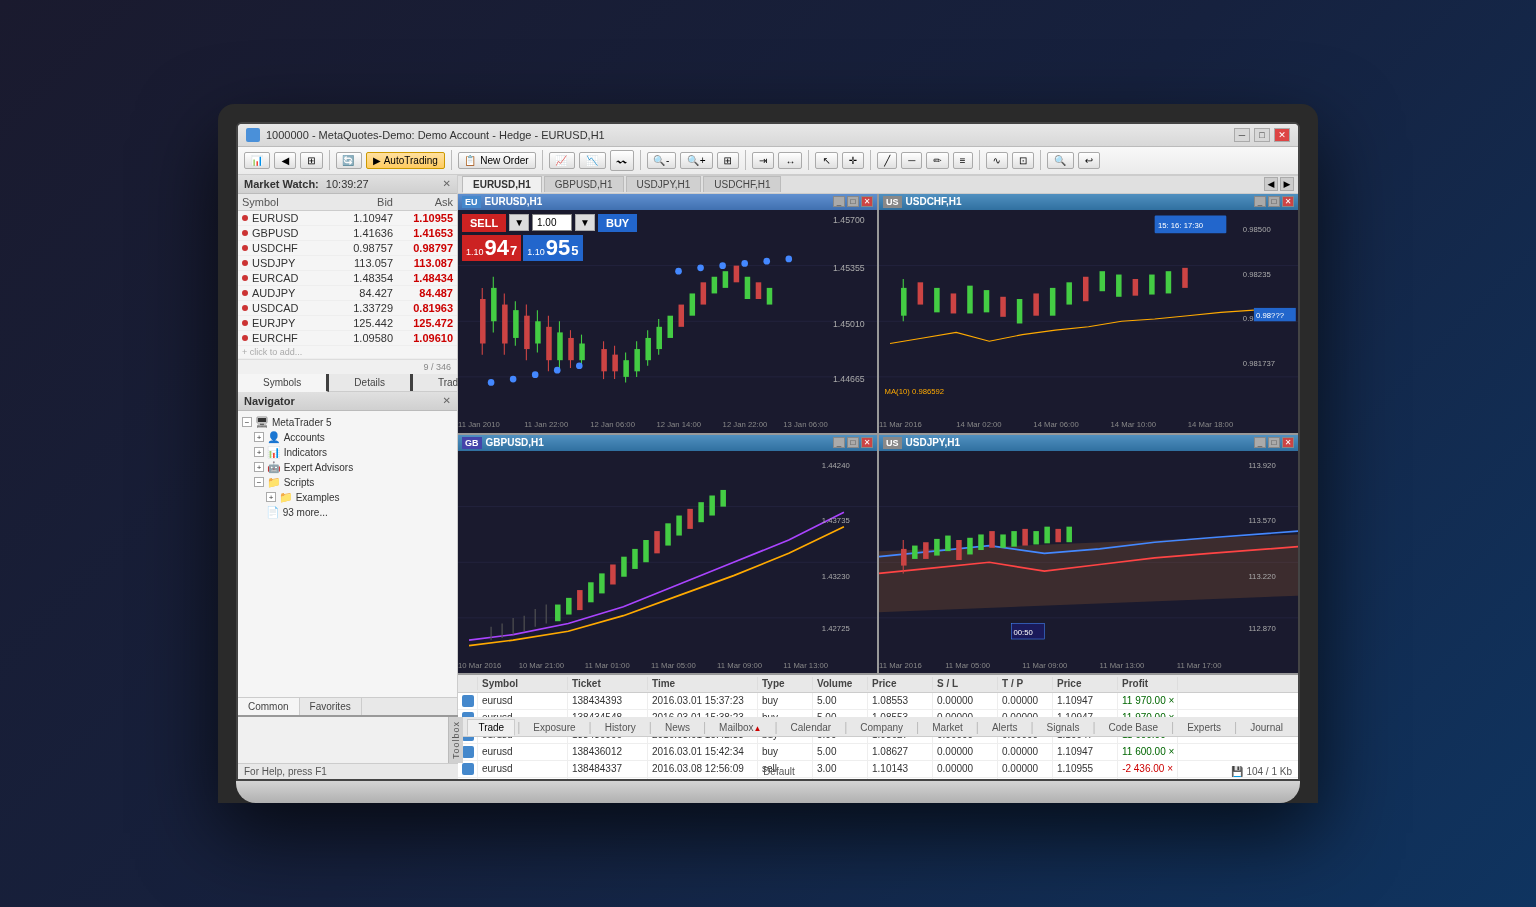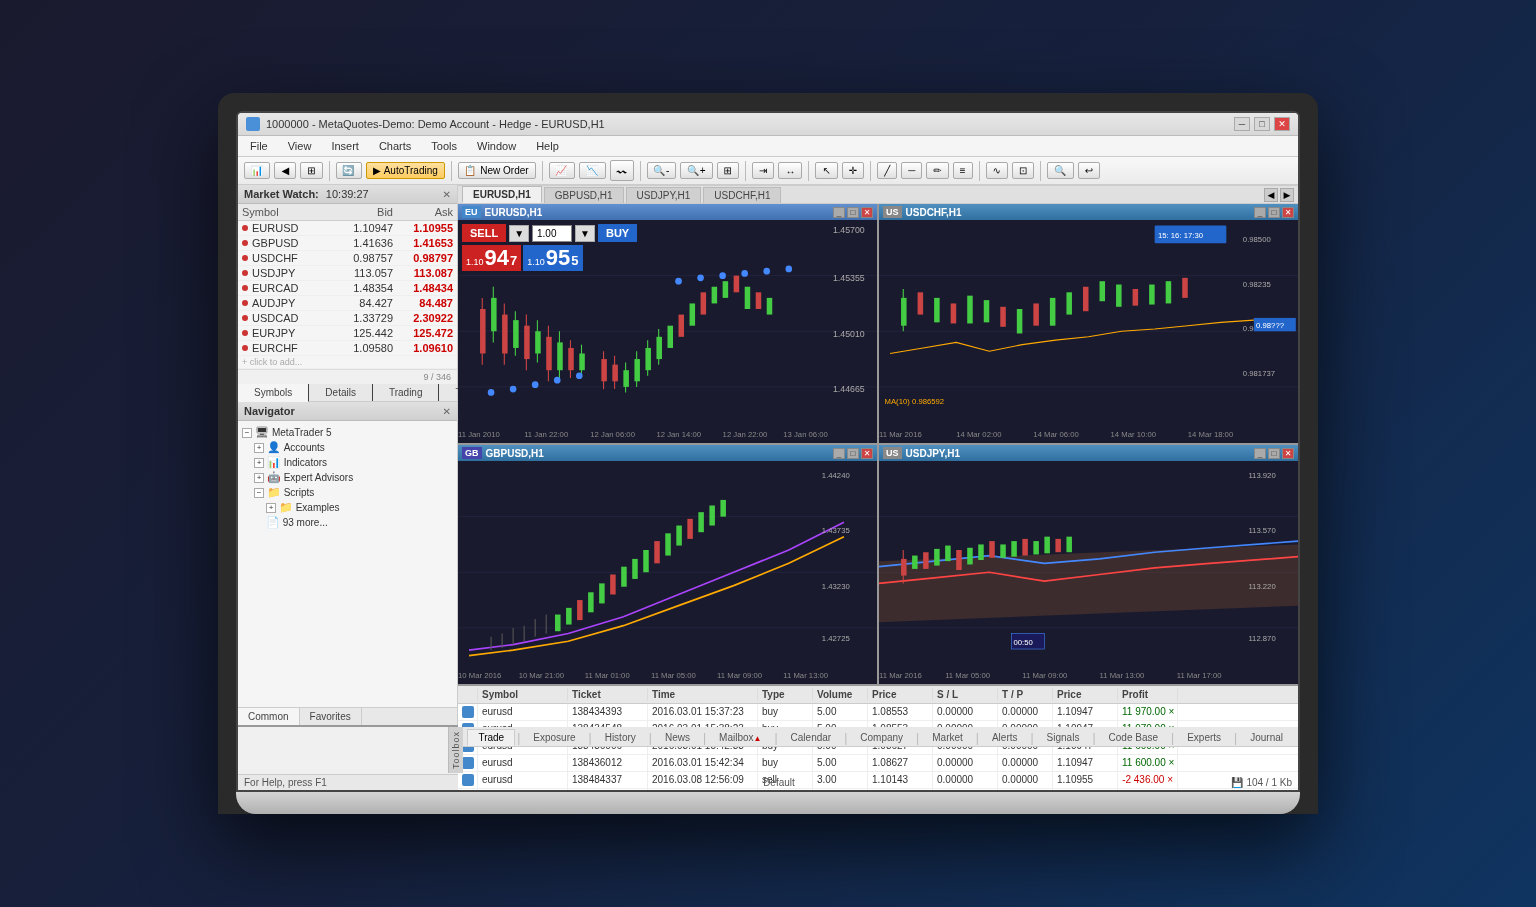--- a/index.html
+++ b/index.html
@@ -181,24 +181,24 @@
       color: #666;
     }
 
     .market-watch-tabs {
       display: flex;
       background: #e8e8e8;
       border-bottom: 1px solid #ccc;
     }
 
     .mw-tab {
-      padding: 3px 16px;
+      padding: 3px 25px;
       font-size: 10px;
       cursor: pointer;
-      border-right: 1px solid #404040;
+      border-right: 3px solid #404040;
       color: #444;
     }
 
     .mw-tab.active {
       background: #f5f5f5;
       border-bottom: 1px solid #f5f5f5;
       margin-bottom: -1px;
     }
 
     .market-table-header {
@@ -642,29 +642,20 @@
           <div class="title-bar-icon"></div>
           <span class="title-bar-title">1000000 - MetaQuotes-Demo: Demo Account - Hedge - EURUSD,H1</span>
         </div>
         <div class="title-bar-controls">
           <div class="title-btn">─</div>
           <div class="title-btn">□</div>
           <div class="title-btn close">✕</div>
         </div>
       </div>
 
-      <div class="menu-bar">
-        <span class="menu-item">File</span>
-        <span class="menu-item">View</span>
-        <span class="menu-item">Insert</span>
-        <span class="menu-item">Charts</span>
-        <span class="menu-item">Tools</span>
-        <span class="menu-item">Window</span>
-        <span class="menu-item">Help</span>
-      </div>
 
       <div class="toolbar">
         <div class="toolbar-btn">
           <span>📊</span>
         </div>
         <div class="toolbar-btn">
           <span>◀</span>
         </div>
         <div class="toolbar-btn">
           <span>⊞</span>
@@ -762,21 +753,21 @@
                 <div class="market-row">
       <div class="mr-dot"></div>
       <div class="mr-symbol">AUDJPY</div>
       <div class="mr-bid">84.427</div>
       <div class="mr-ask">84.487</div>
     </div>
                 <div class="market-row">
       <div class="mr-dot"></div>
       <div class="mr-symbol">USDCAD</div>
       <div class="mr-bid">1.33729</div>
-      <div class="mr-ask">2.30922</div>
+      <div class="mr-ask">0.81963</div>
     </div>
                 <div class="market-row">
       <div class="mr-dot"></div>
       <div class="mr-symbol">EURJPY</div>
       <div class="mr-bid">125.442</div>
       <div class="mr-ask">125.472</div>
     </div>
                 <div class="market-row">
       <div class="mr-dot"></div>
       <div class="mr-symbol">EURCHF</div>

